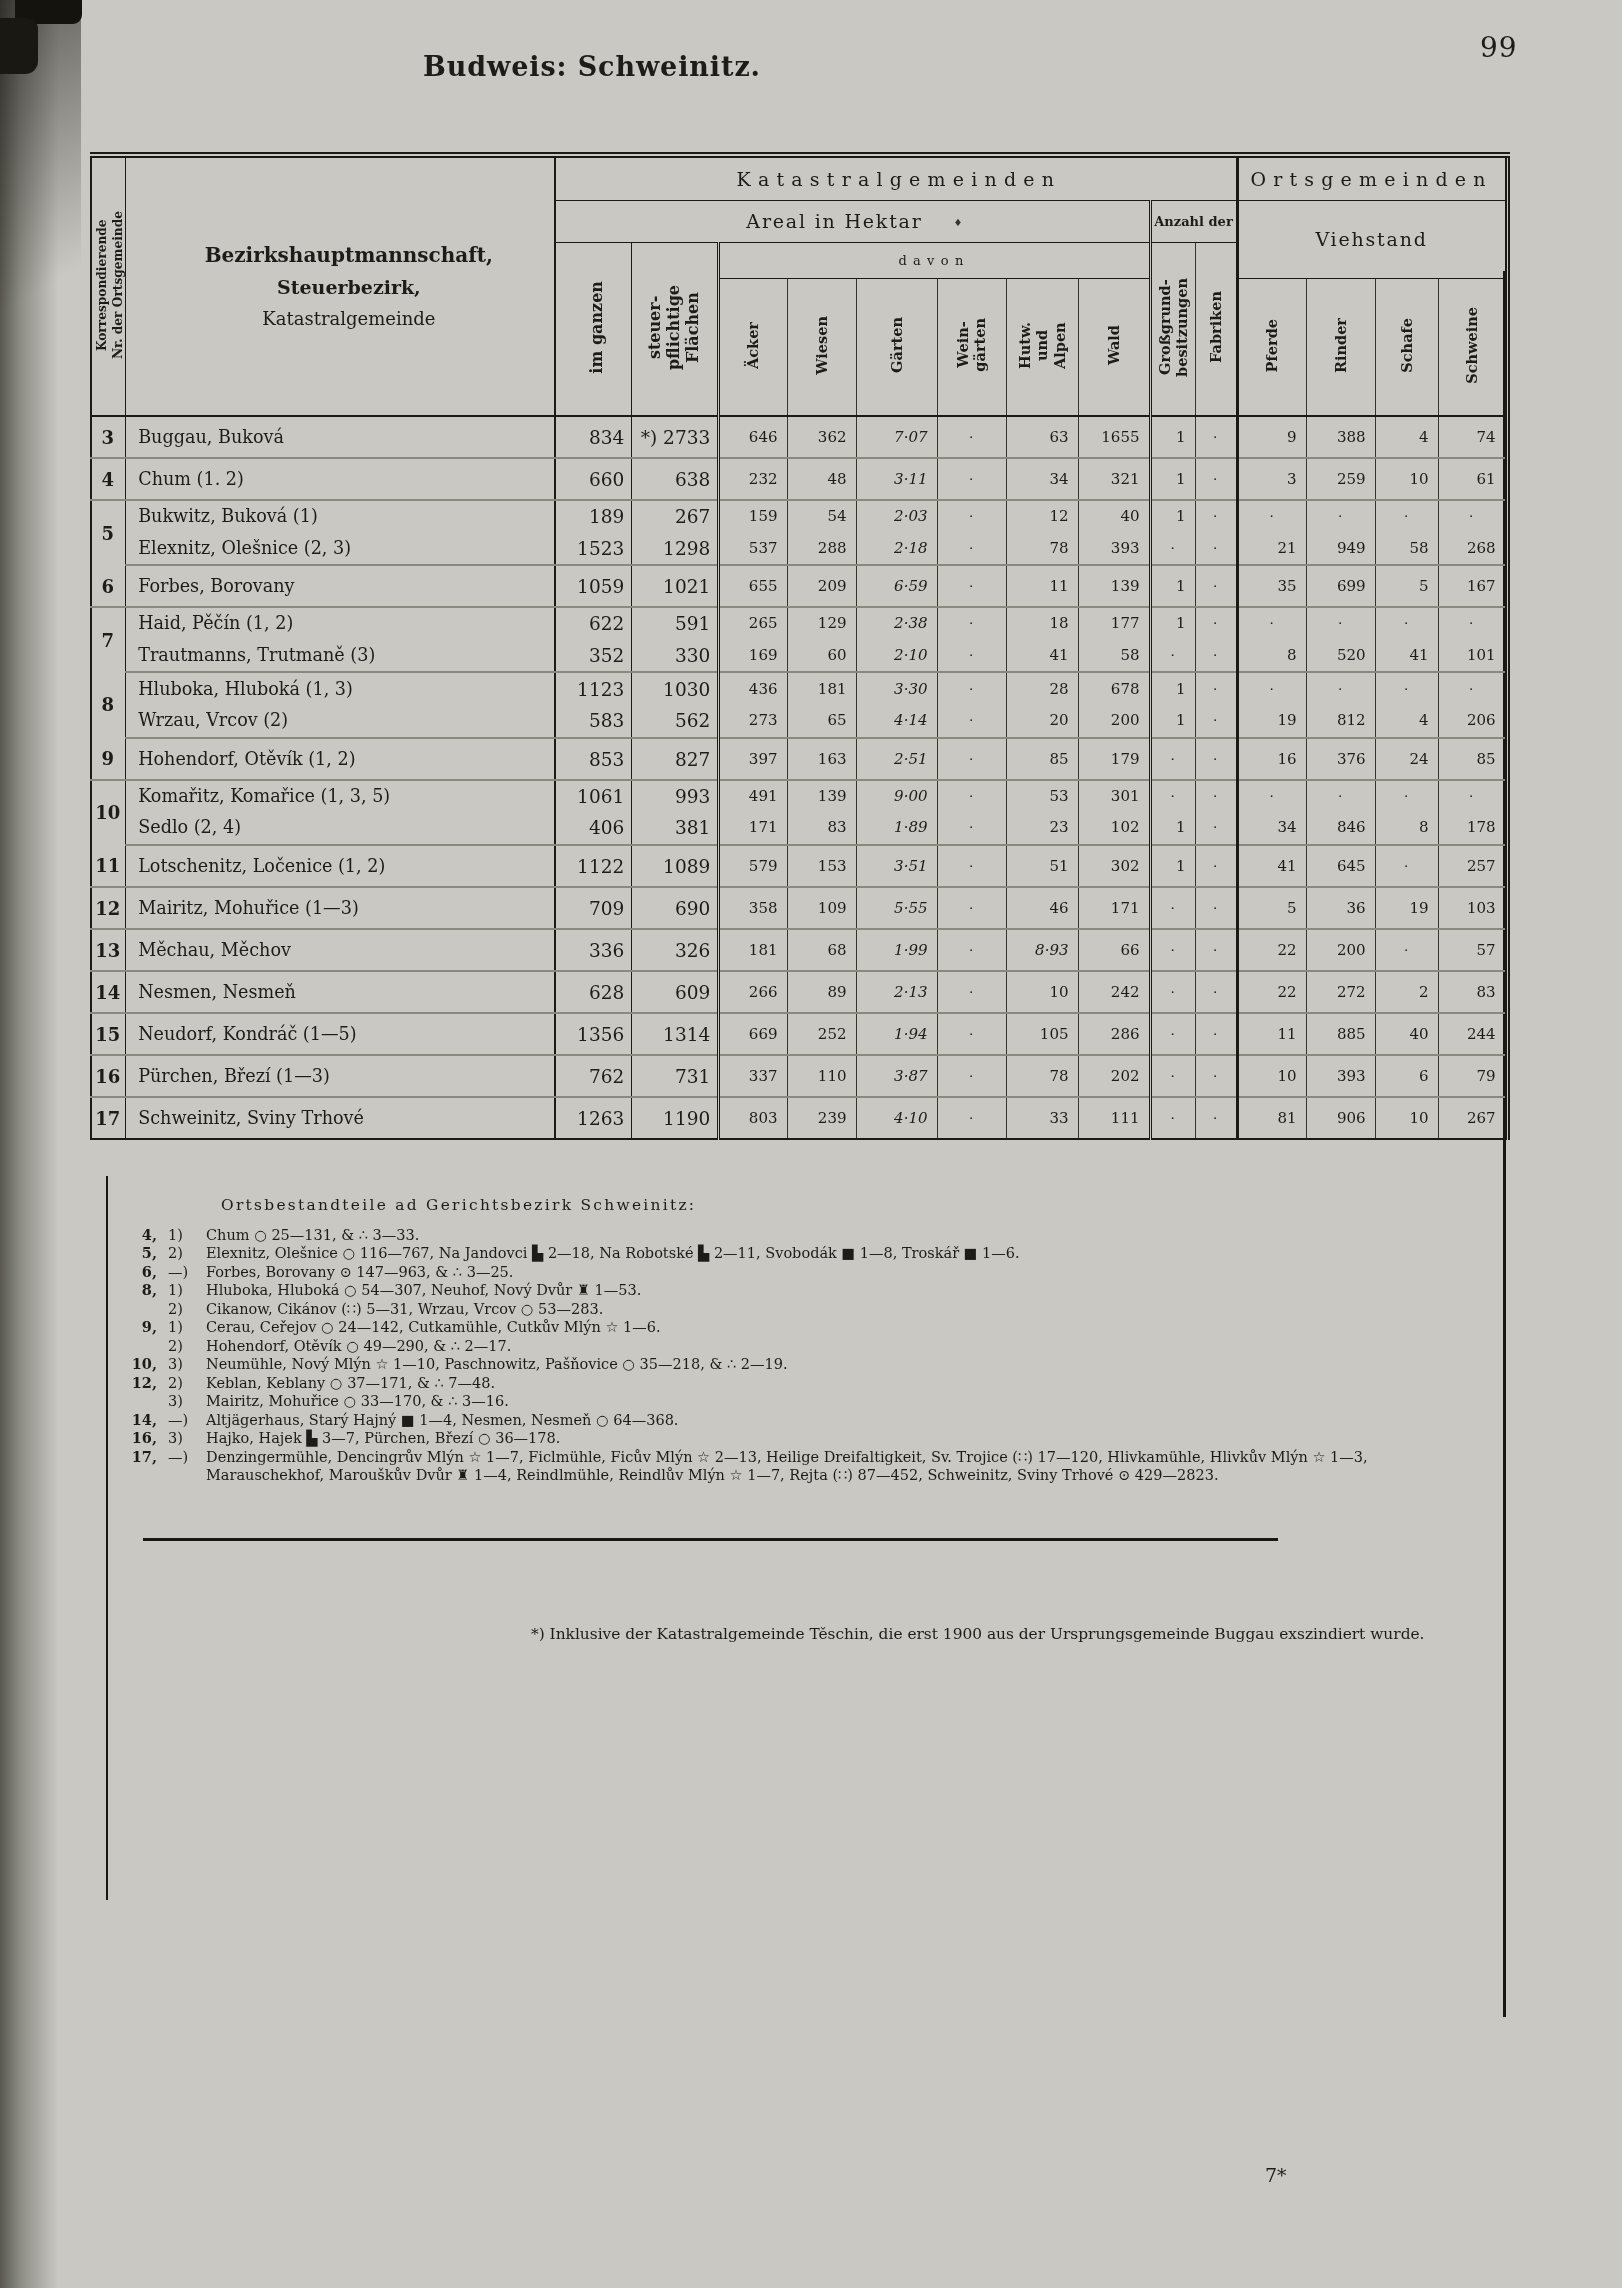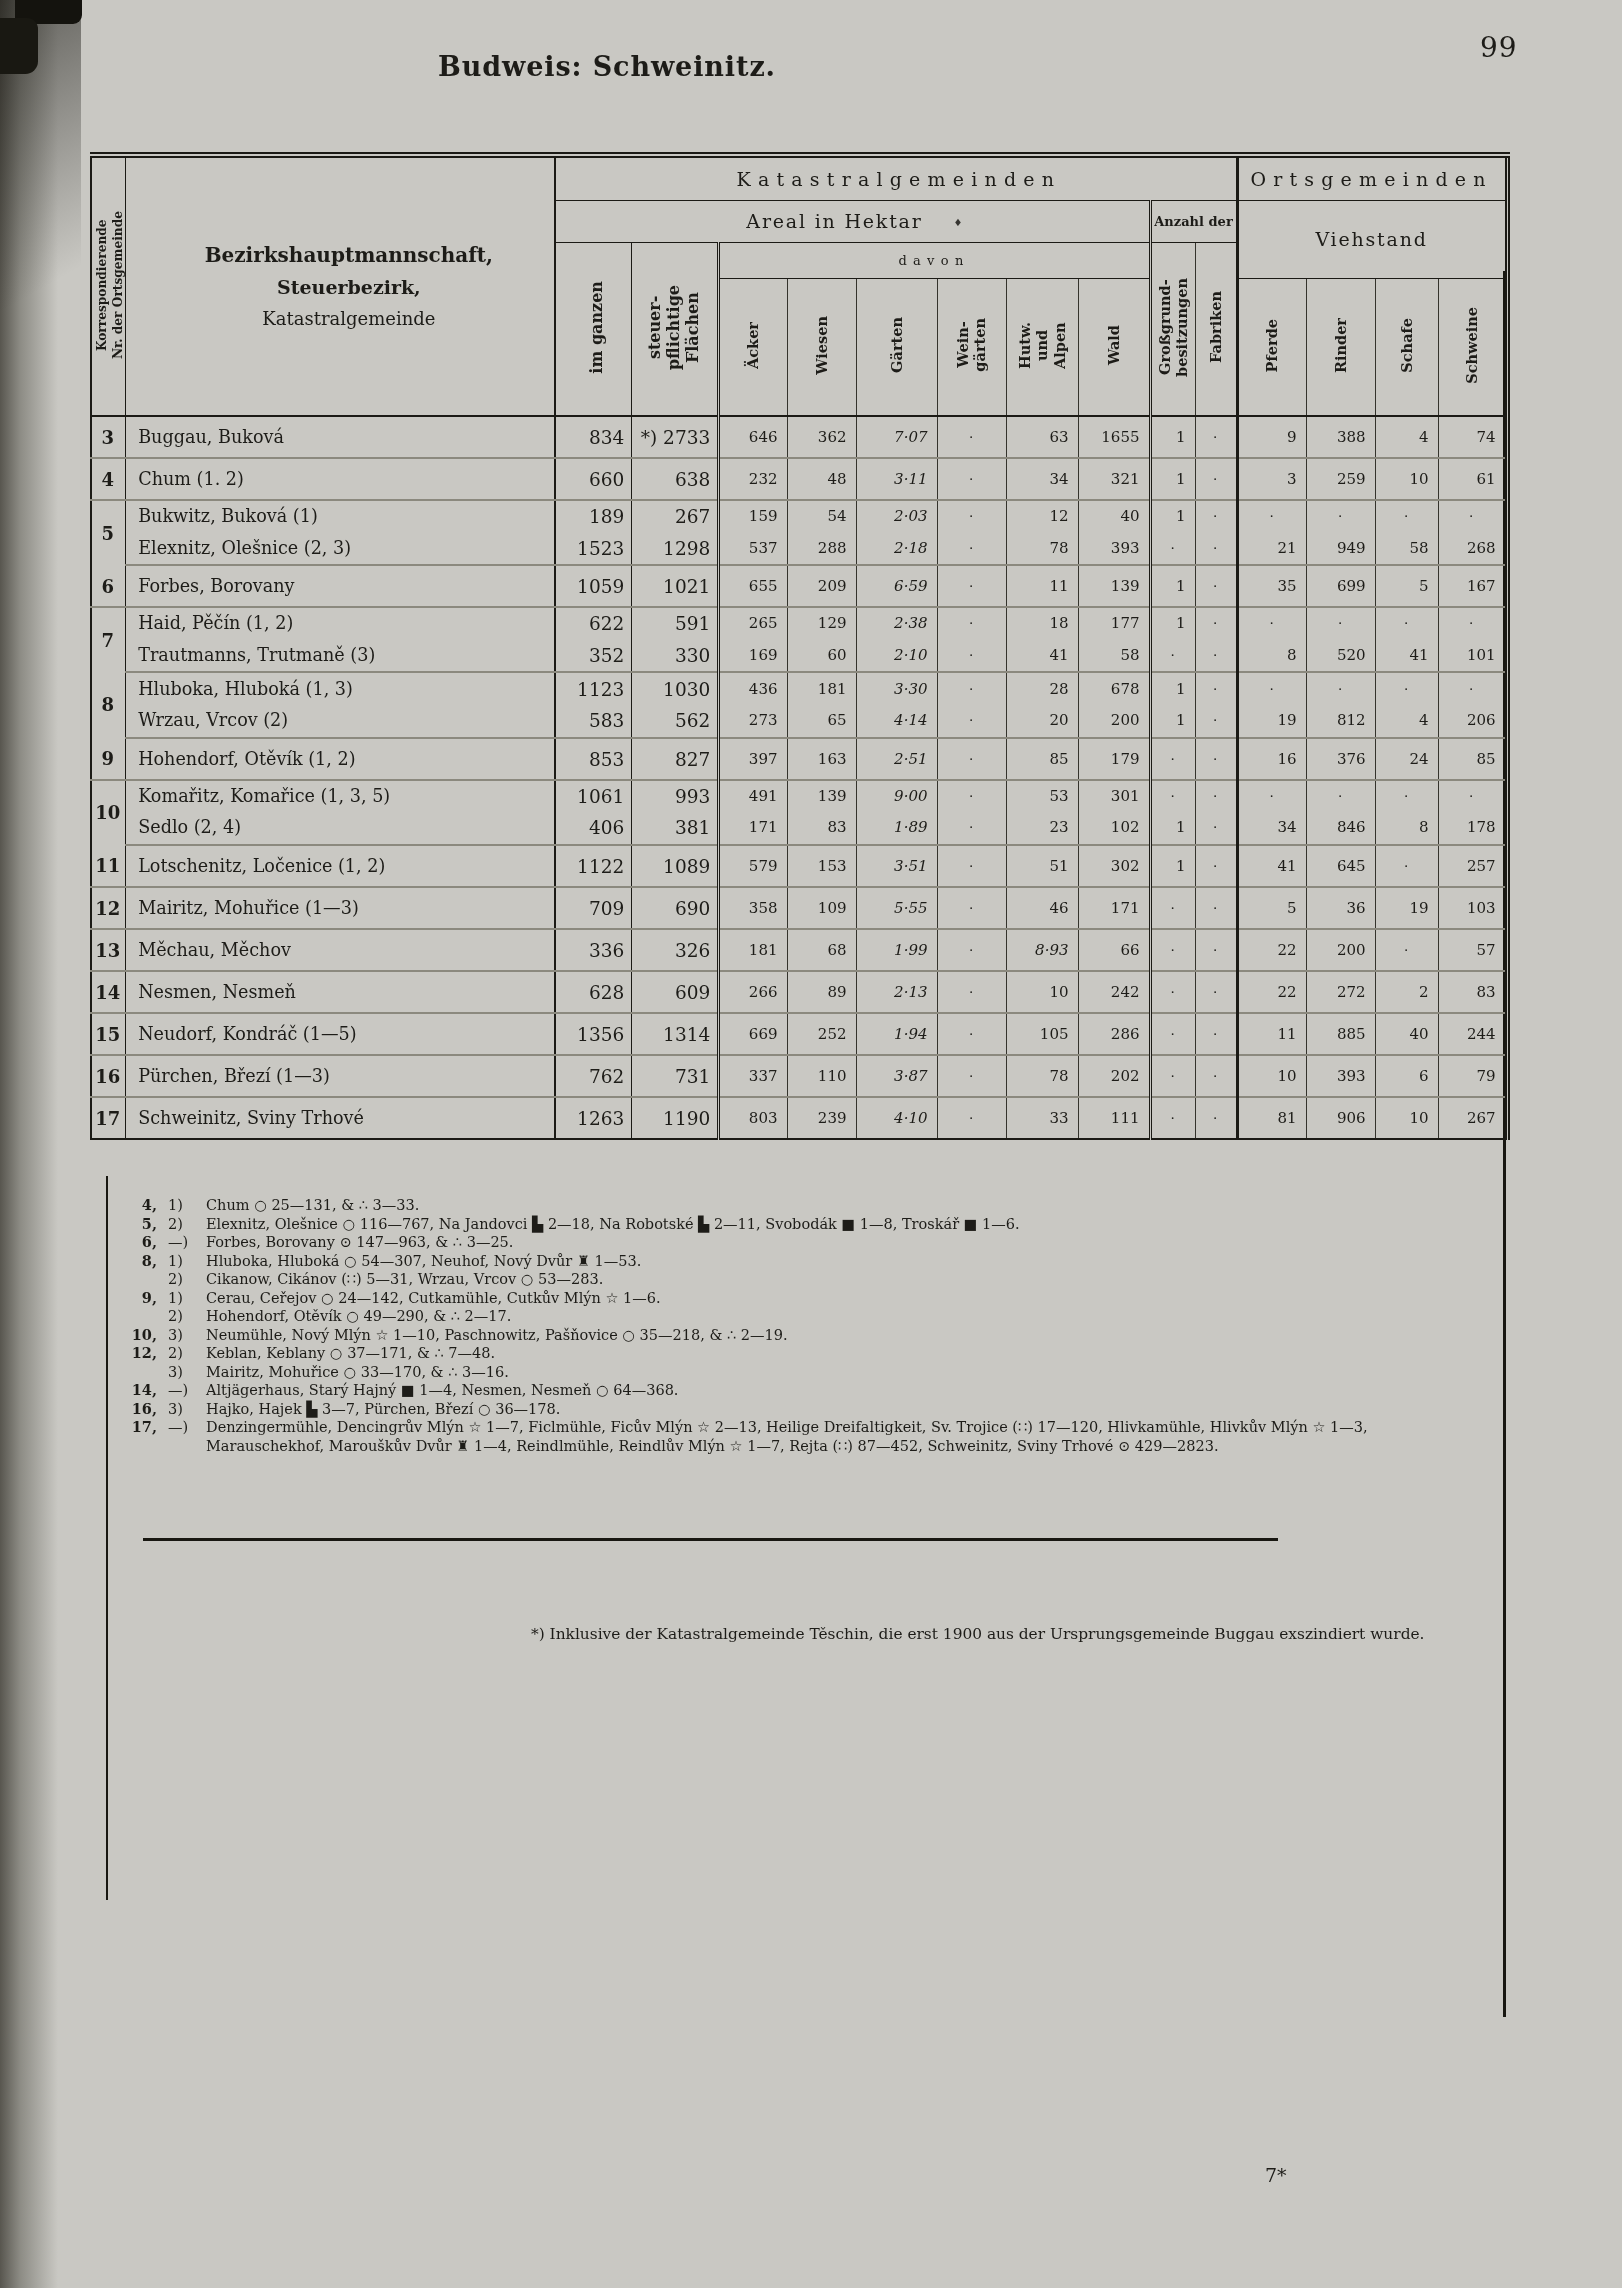--- a/index.html
+++ b/index.html
@@ -11,21 +11,21 @@
     background:linear-gradient(to right,#58564f 0,#8d8c85 35%,rgba(201,200,195,0) 100%);}
   .scan-edge-top{position:absolute;left:0;top:0;width:81px;height:389px;
     background:linear-gradient(150deg,rgba(25,24,19,.6),rgba(25,24,19,0) 72%);}
   .blob1{position:absolute;left:14.5px;top:0;width:67px;height:23.5px;background:#14130e;border-radius:0 0 9px 5.4px;}
   .blob2{position:absolute;left:0;top:18px;width:38px;height:56px;background:#191812;border-radius:0 11px 12.7px 0;}
   .vline-left{position:absolute;left:106px;top:1176px;width:1.8px;height:724px;background:#181711;}
   .vline-right{position:absolute;left:1503px;top:271px;width:2.7px;height:1746px;background:#181711;}
   .hrule-low{position:absolute;left:143px;top:1538px;width:1135px;height:2.7px;background:#181711;}
 
   .pagenum{position:absolute;left:1480px;top:31px;font-size:28px;letter-spacing:0.9px;}
-  .doc-title{position:absolute;left:438px;top:51px;font-size:27px;font-weight:bold;letter-spacing:0.9px;}
+  .doc-title{position:absolute;left:423px;top:51px;font-size:27px;font-weight:bold;letter-spacing:0.9px;}
   .page-mark{position:absolute;left:1265px;top:2164px;font-size:19px;}
 
   
   .table-zone{position:absolute;left:90px;top:152px;}
   table.sheet{border-collapse:collapse;table-layout:fixed;width:1416px;
     border:2.7px solid #1b1a15;border-top:6.3px double #1b1a15;border-right:5.4px double #1b1a15;}
   th,td{margin:0;overflow:hidden;}
   thead th{border-bottom:1.4px solid #1b1a15;font-weight:bold;vertical-align:middle;text-align:center;padding:1.8px;}
   thead tr.hr1{height:45px;} thead tr.hr2{height:42px;} thead tr.hr3{height:36px;} thead tr.hr4{height:138px;}
   tbody tr:first-child td{border-top:2.7px solid #1b1a15;}
@@ -491,20 +491,21 @@
           <td class="c-pfe">81</td>
           <td class="c-rin">906</td>
           <td class="c-sch">10</td>
           <td class="c-swe">267</td>
         </tr>
       </tbody>
 </table>
 </div>
 
 <div class="footnotes">
+  <div class="fn-heading">Ortsbestandteile ad Gerichtsbezirk Schweinitz:</div>
   <div>
       <div class="fn-line">
         <span class="fn-ref">4,</span>
         <span class="fn-sub">1)</span>
         <span class="fn-text">Chum ○ 25—131, &amp; ∴ 3—33.</span>
       </div>
       <div class="fn-line">
         <span class="fn-ref">5,</span>
         <span class="fn-sub">2)</span>
         <span class="fn-text">Elexnitz, Olešnice ○ 116—767, Na Jandovci ▙ 2—18, Na Robotské ▙ 2—11, Svobodák ■ 1—8, Troskář ■ 1—6.</span>

